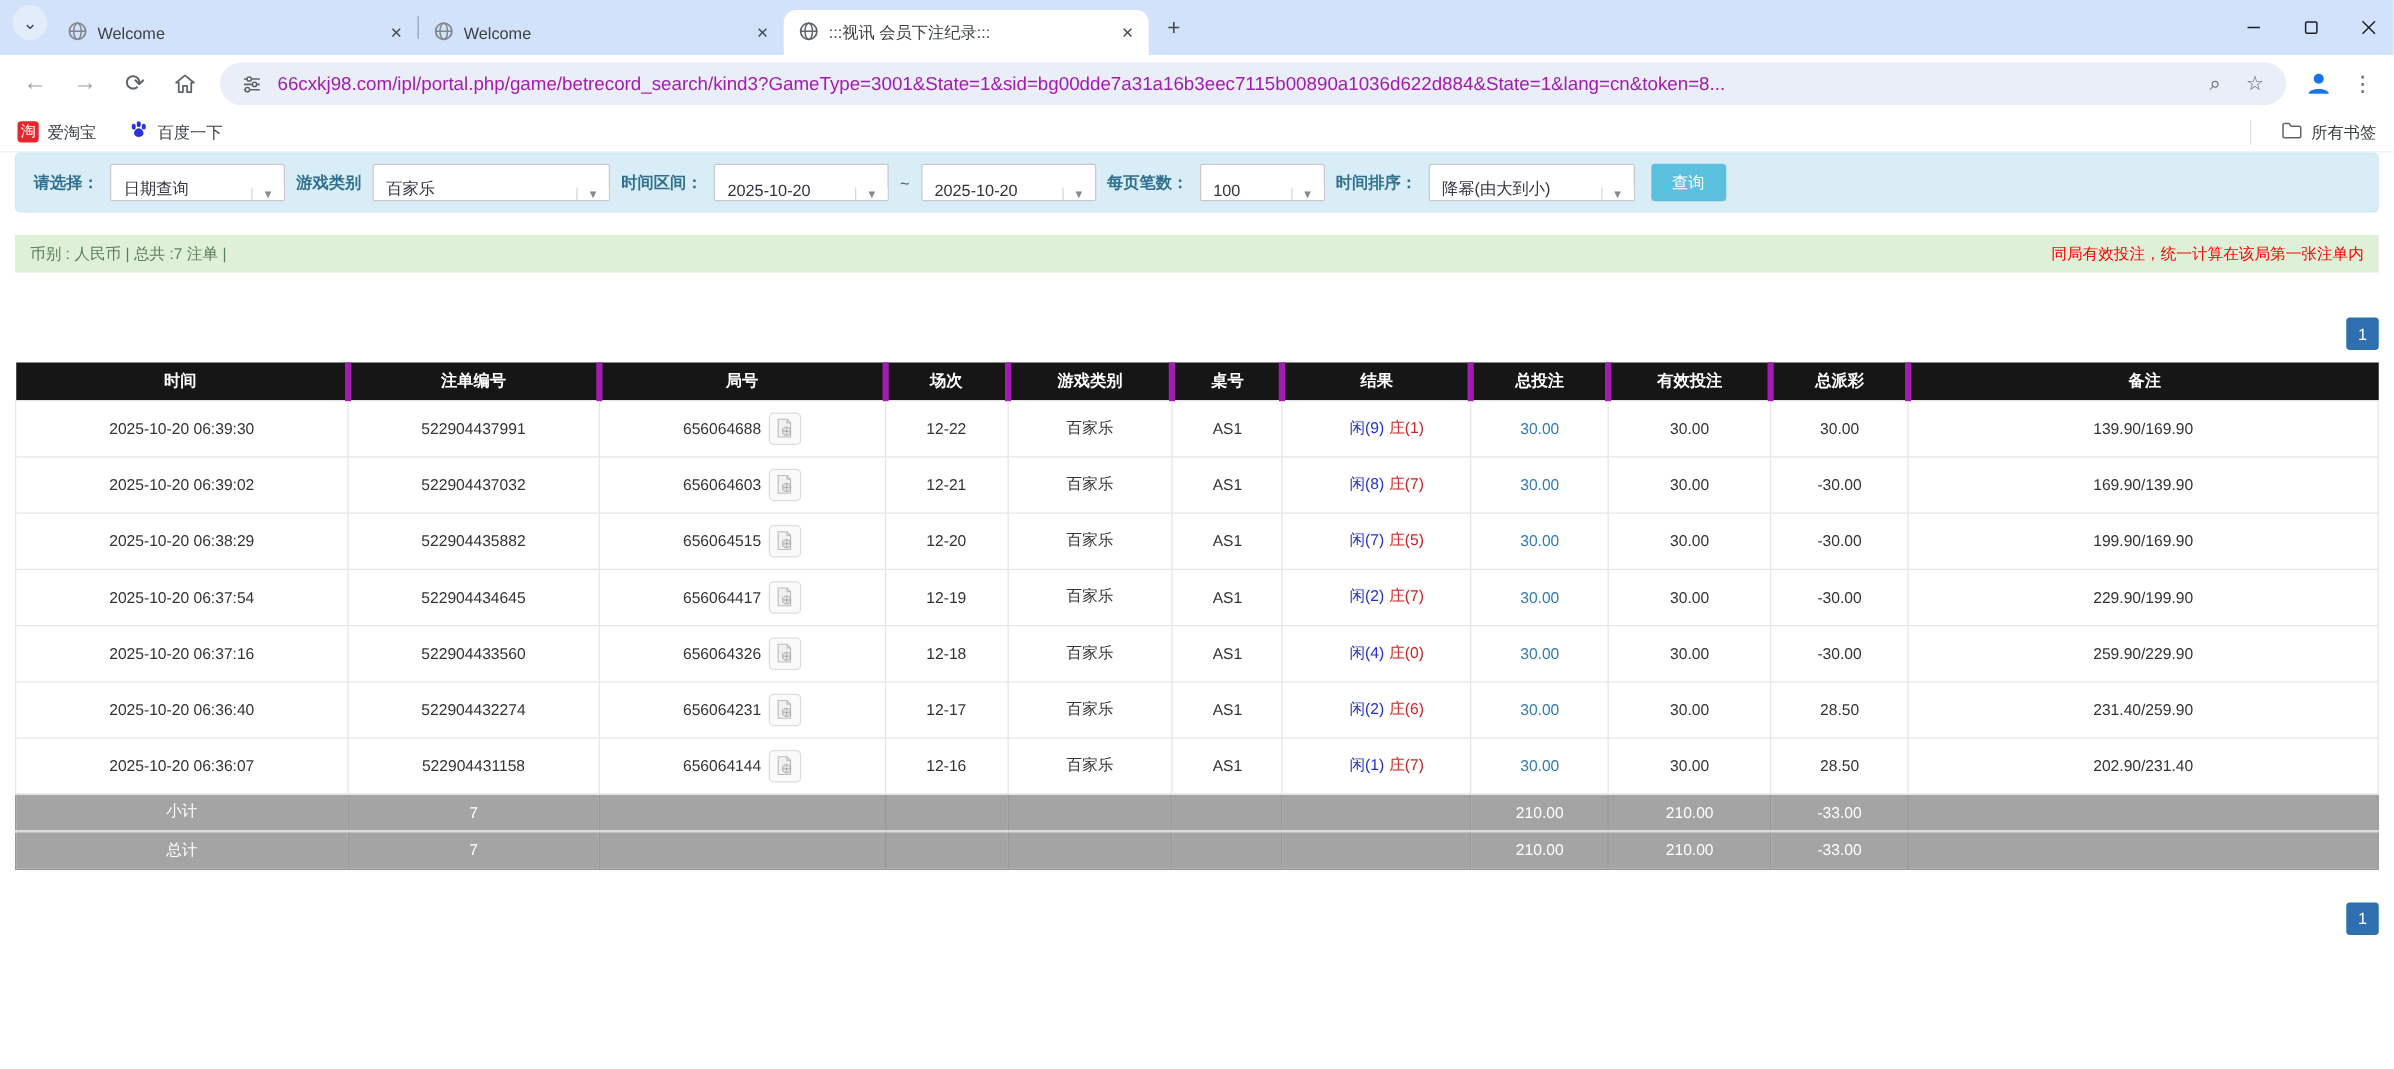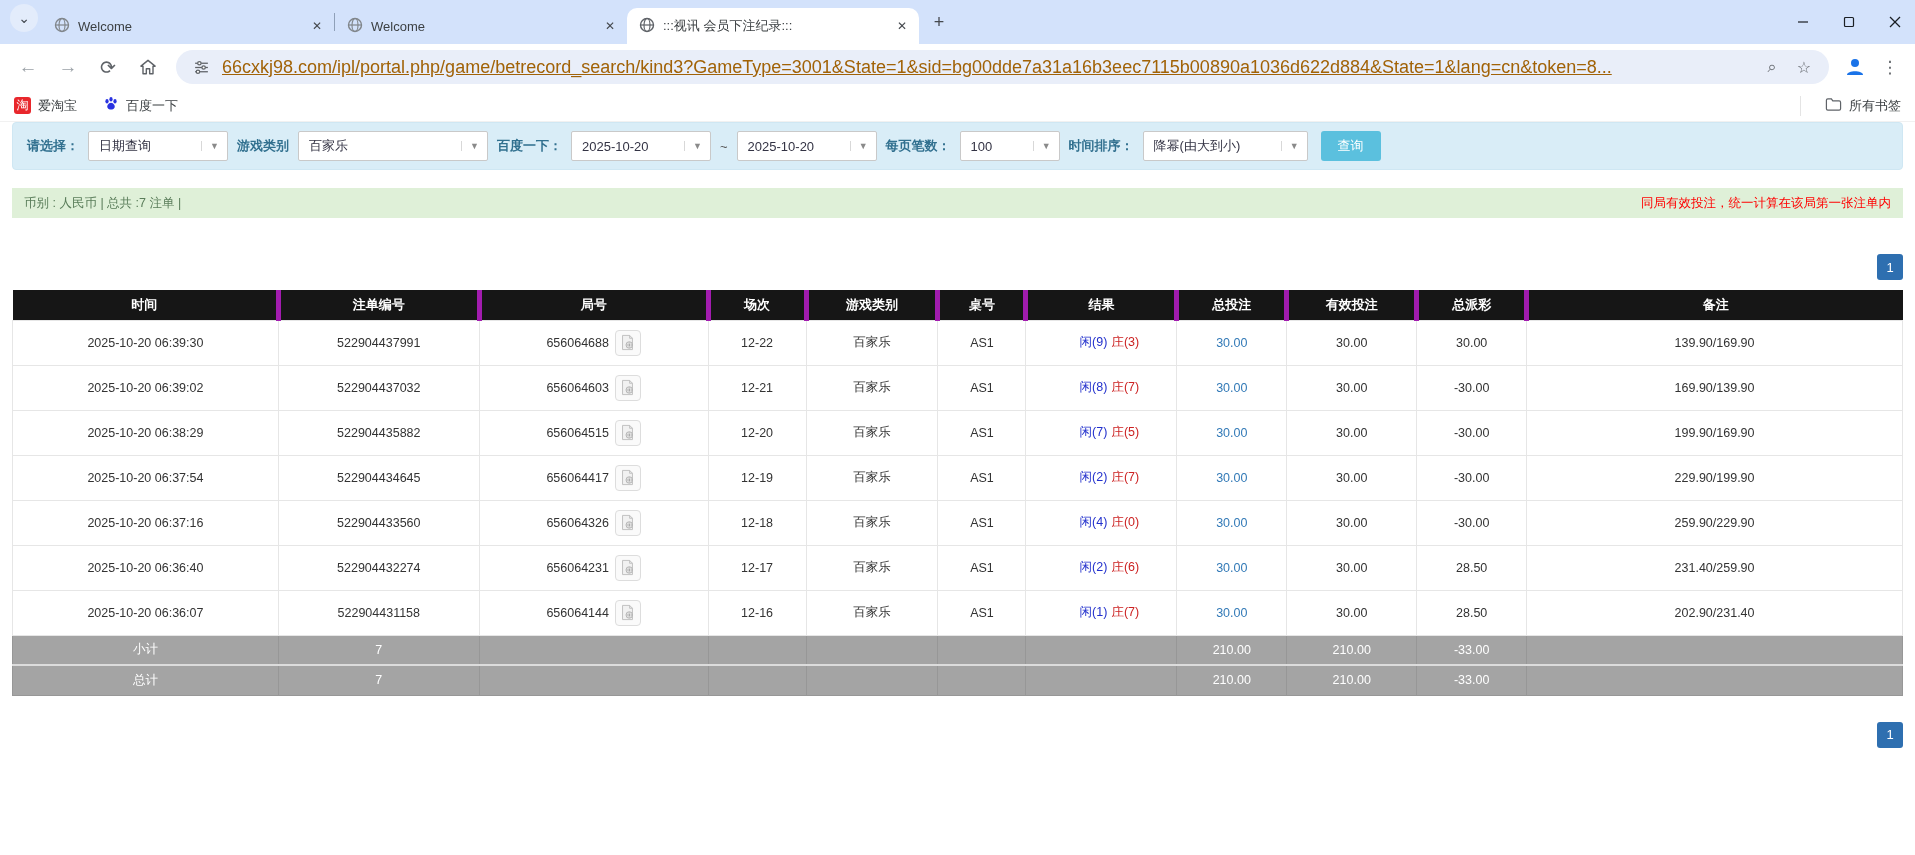--- a/index.html
+++ b/index.html
@@ -28,21 +28,21 @@
              cursor:pointer; }
   .win-btn svg { display:block; }
 
   .toolbar { height:46px; background:#fff; display:flex; align-items:center;
              padding:0 10px; gap:4px; }
   .nav-btn { width:36px; height:36px; border-radius:50%; display:flex; align-items:center;
              justify-content:center; font-size:19px; color:#5f6368; cursor:pointer; }
   .nav-btn.dim { color:#9aa0a6; }
   .url-pill { flex:1; height:34px; background:#e9eef9; border-radius:17px; display:flex;
               align-items:center; padding:0 14px; gap:10px; margin:0 6px; }
-  .url-text { flex:1; font-size:18px; color:#a16207; white-space:nowrap; overflow:hidden;text-decoration:underline; }
+  .url-text { flex:1; font-size:15px; color:#a21caf; white-space:nowrap; overflow:hidden; }
   .pill-icon { width:22px; height:22px; display:flex; align-items:center; justify-content:center;
                color:#5f6368; font-size:16px; cursor:pointer; }
   .avatar-btn { width:32px; height:32px; border-radius:50%; display:flex; align-items:center;
                 justify-content:center; cursor:pointer; }
   .menu-btn { width:30px; height:30px; display:flex; align-items:center; justify-content:center;
               color:#5f6368; font-size:17px; cursor:pointer; letter-spacing:0; }
 
   .bookmarks { height:32px; background:#fff; display:flex; align-items:center;
                padding:0 14px; font-size:13px; color:#3c4043; border-bottom:1px solid #f1f1f1; }
   .bm-item { display:flex; align-items:center; gap:7px; margin-right:26px; cursor:pointer; }
@@ -52,21 +52,21 @@
             font-size:12px; display:flex; align-items:center; justify-content:center; }
 
   
   .content { padding:0 12px; }
   .page-title { font-size:17px; font-weight:normal; color:#333; margin:26px 0 16px 0; }
 
   .filter-panel { height:48px; background:#d9edf7; border:1px solid #cfe7f3; border-radius:4px;
                   display:flex; align-items:center; padding:0 14px; gap:9px;
                   font-size:13px; color:#31708f; font-weight:bold; }
   .combo { background:#fff; border:1px solid #c9c9c9; height:30px; display:flex;
-           align-items:center; border-radius:2px; font-weight:normal; cursor:pointer; }
+           align-items:flex-end; border-radius:2px; font-weight:normal; cursor:pointer; }
   .combo .val { display:flex; align-items:center; padding:0 10px; color:#334; flex:1;
                 font-size:13px; }
   .combo .arrow { width:26px; border-left:1px solid #d8d8d8; display:flex; align-items:center;
                   justify-content:center; color:#8a8a8a; font-size:9px; background:#fff; }
   .w140 { width:140px; } .w190 { width:190px; } .w100 { width:100px; } .w165 { width:165px; }
   .tilde { font-weight:normal; color:#555; }
   .search-btn { background:#5bc0de; color:#fff; border:none; height:30px; padding:0 17px;
                 border-radius:3px; font-size:13px; cursor:pointer; margin-left:4px; }
 
   .summary-bar { height:30px; background:#dff0d8; margin-top:18px; display:flex;
@@ -238,21 +238,21 @@
         <span class="val">日期查询</span>
         <span class="arrow">▼</span>
       </div>
 
       <span>游戏类别</span>
       <div class="combo w190">
         <span class="val">百家乐</span>
         <span class="arrow">▼</span>
       </div>
 
-      <span>百度一下：</span>
+      <span>时间区间：</span>
       <div class="combo w140">
         <span class="val">2025-10-20</span>
         <span class="arrow">▼</span>
       </div>
       <span class="tilde">~</span>
       <div class="combo w140">
         <span class="val">2025-10-20</span>
         <span class="arrow">▼</span>
       </div>
 
@@ -326,21 +326,21 @@
                     <circle cx="14.5" cy="18.4" r="1" fill="#bbb"></circle>
                     <circle cx="11.6" cy="15.5" r="1" fill="#bbb"></circle>
                     <circle cx="17.4" cy="15.5" r="1" fill="#bbb"></circle>
                   </svg>
                 </span>
               </div>
             </td>
             <td>12-22</td>
             <td>百家乐</td>
             <td>AS1</td>
-            <td><span class="res-player">闲(9)</span><span class="res-banker">庄(3)</span></td>
+            <td><span class="res-player">闲(9)</span><span class="res-banker">庄(1)</span></td>
             <td><span class="link-val">30.00</span></td>
             <td>30.00</td>
             <td>30.00</td>
             <td>139.90/169.90</td>
           </tr>
           <tr>
             <td>2025-10-20 06:39:02</td>
             <td>522904437032</td>
             <td>
               <div class="round-wrap">

